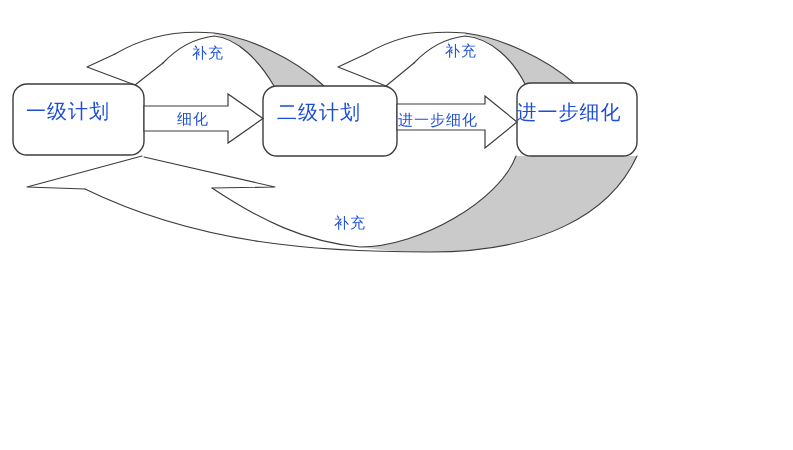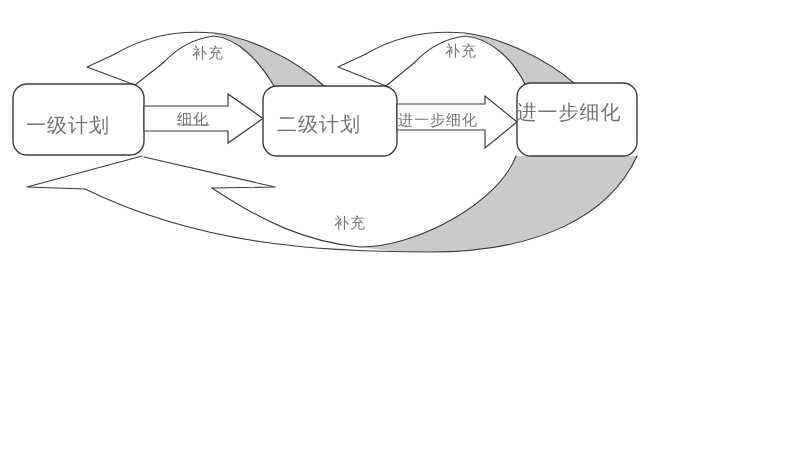--- a/index.html
+++ b/index.html
@@ -8,21 +8,21 @@
     width:793px;height:450px;
     background:#ffffff;
     font-family:"Liberation Sans", sans-serif;
     overflow:hidden;
   }
   .canvas svg{position:absolute;left:0;top:0;}
   .lbl{
     position:absolute;
     transform:translate(-50%,-50%);
     white-space:nowrap;
-    color:#737373;
+    color:#1d4ed8;
     line-height:1;
   }
   .lbl-box{font-size:20px;letter-spacing:1px;}
   .lbl-small{font-size:15px;letter-spacing:1px;}
   
   .stroke{fill:none;stroke:#3c3c3c;stroke-width:1.1;stroke-linejoin:round;stroke-linecap:round;}
   .boxshape{fill:#ffffff;stroke:#3c3c3c;stroke-width:1.4;}
   .blockarrow{fill:#ffffff;stroke:#3c3c3c;stroke-width:1.2;stroke-linejoin:miter;}
   .grayband{fill:#cacaca;stroke:none;}
 </style>
@@ -51,24 +51,24 @@
     <path class="stroke" d="M144,157 L275,187 L212,188"></path>
 
     <rect class="boxshape" x="13" y="84" width="131" height="71" rx="14" ry="14"></rect>
     <rect class="boxshape" x="263" y="86" width="134" height="70" rx="14" ry="14"></rect>
     <rect class="boxshape" x="517" y="83" width="120" height="73" rx="14" ry="14"></rect>
 
     <path class="blockarrow" d="M144,106 L228,106 L228,94 L263,118.5 L228,143 L228,131 L144,131 Z"></path>
     <path class="blockarrow" d="M397,104 L485,104 L485,96 L517,122 L485,148 L485,130 L397,130 Z"></path>
   </svg>
 
-  <div class="lbl lbl-box" style="left:68px;top:125px;">一级计划</div>
-  <div class="lbl lbl-box" style="left:319px;top:124px;">二级计划</div>
+  <div class="lbl lbl-box" style="left:68px;top:111px;">一级计划</div>
+  <div class="lbl lbl-box" style="left:319px;top:112px;">二级计划</div>
   <div class="lbl lbl-box" style="left:569px;top:112px;">进一步细化</div>
 
-  <div class="lbl lbl-small" style="left:193px;top:118px;text-decoration:underline;">细化</div>
+  <div class="lbl lbl-small" style="left:193px;top:118px;">细化</div>
   <div class="lbl lbl-small" style="left:438px;top:119px;">进一步细化</div>
 
   <div class="lbl lbl-small" style="left:208px;top:52px;">补充</div>
   <div class="lbl lbl-small" style="left:461px;top:50px;">补充</div>
   <div class="lbl lbl-small" style="left:350px;top:222px;">补充</div>
 
 </div>
 
 </body></html>

